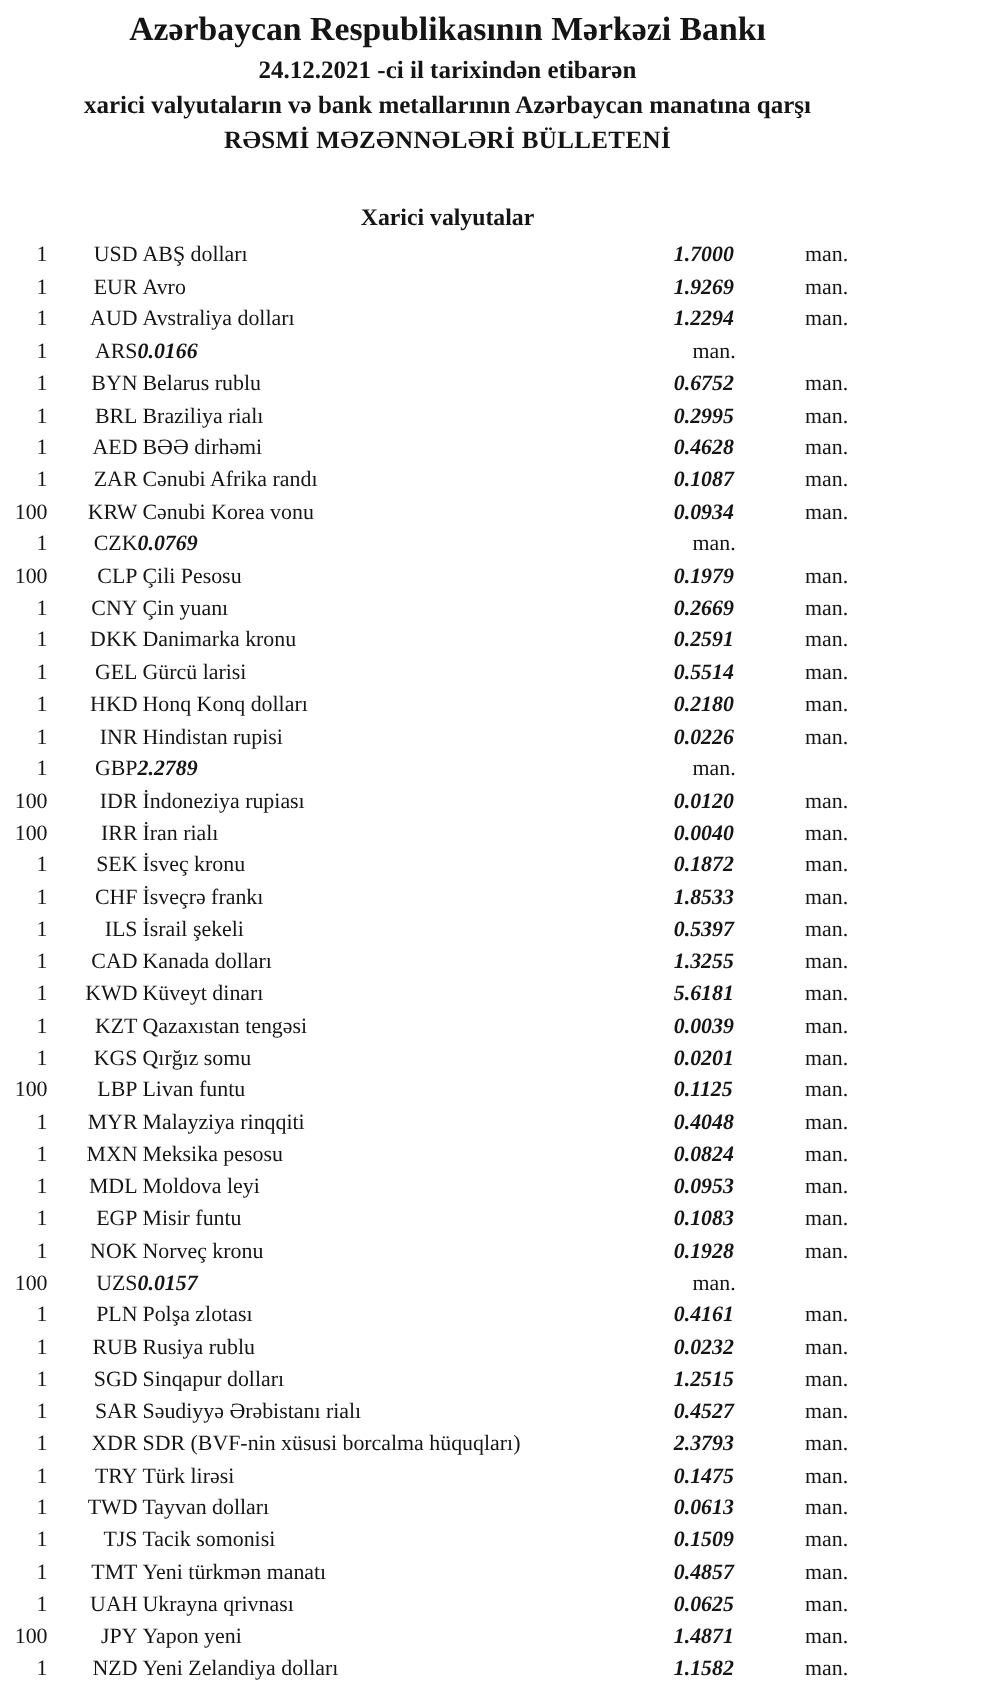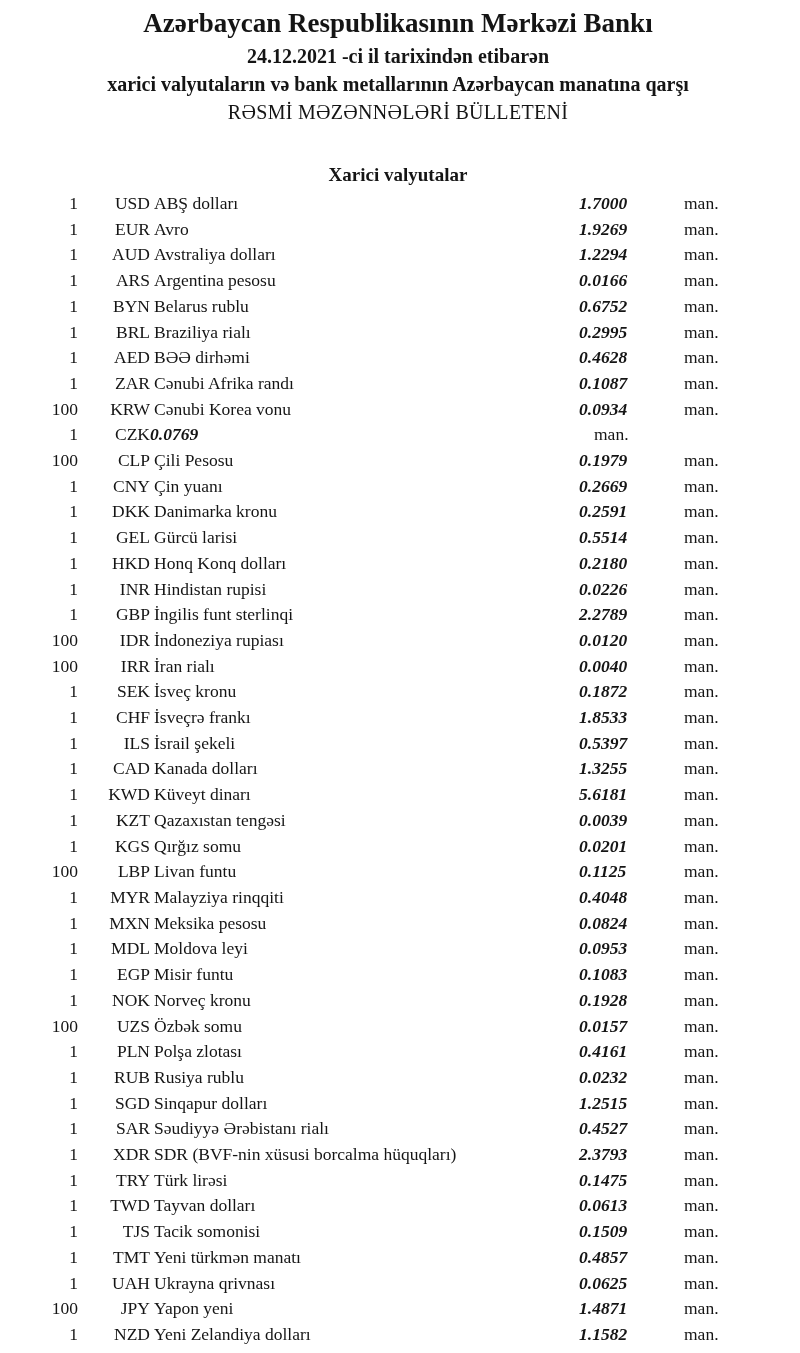--- a/index.html
+++ b/index.html
@@ -3,31 +3,31 @@
 <meta charset="utf-8">
 <style>
   html, body { margin: 0; padding: 0; }
   body {
     width: 800px; height: 1353px;
     background: #ffffff;
     color: #151515;
     font-family: "Liberation Serif", "DejaVu Serif", serif;
     overflow: hidden;
   }
-  .page { width: 716px; height: 1353px; position: relative; margin-left: 40px; }
+  .page { width: 716px; height: 1353px; position: relative; }
 
   .header { text-align: center; padding-top: 5px; }
   .bank-name {
     font-size: 27px; font-weight: bold; line-height: 37px; margin: 0;
   }
   .date-line, .subtitle {
     font-size: 20px; font-weight: bold; line-height: 28px; margin: 0;
   }
   .bulletin-title {
-    font-size: 20px; font-weight: normal; line-height: 28px; margin: 0;
+    font-size: 20px; font-weight: bold; line-height: 28px; margin: 0;
     letter-spacing: 0.3px;
   }
 
   .section-title {
     text-align: center; font-size: 19px; font-weight: bold;
     margin: 37px 0 0 0; line-height: 24px;
   }
 
   .rates { margin-top: 4px; }
   .row {
@@ -77,21 +77,20 @@
     <span class="qty">1</span>
     <span class="code">AUD</span>
     <span class="name">Avstraliya dolları</span>
     <span class="rate">1.2294</span>
     <span class="unit">man.</span>
   </div>
 
   <div class="row">
     <span class="qty">1</span>
     <span class="code">ARS</span>
-    <span class="name">Argentina pesosu</span>
     <span class="rate">0.0166</span>
     <span class="unit">man.</span>
   </div>
 
   <div class="row">
     <span class="qty">1</span>
     <span class="code">BYN</span>
     <span class="name">Belarus rublu</span>
     <span class="rate">0.6752</span>
     <span class="unit">man.</span>
@@ -180,21 +179,20 @@
     <span class="qty">1</span>
     <span class="code">INR</span>
     <span class="name">Hindistan rupisi</span>
     <span class="rate">0.0226</span>
     <span class="unit">man.</span>
   </div>
 
   <div class="row">
     <span class="qty">1</span>
     <span class="code">GBP</span>
-    <span class="name">İngilis funt sterlinqi</span>
     <span class="rate">2.2789</span>
     <span class="unit">man.</span>
   </div>
 
   <div class="row">
     <span class="qty">100</span>
     <span class="code">IDR</span>
     <span class="name">İndoneziya rupiası</span>
     <span class="rate">0.0120</span>
     <span class="unit">man.</span>
@@ -308,21 +306,20 @@
     <span class="qty">1</span>
     <span class="code">NOK</span>
     <span class="name">Norveç kronu</span>
     <span class="rate">0.1928</span>
     <span class="unit">man.</span>
   </div>
 
   <div class="row">
     <span class="qty">100</span>
     <span class="code">UZS</span>
-    <span class="name">Özbək somu</span>
     <span class="rate">0.0157</span>
     <span class="unit">man.</span>
   </div>
 
   <div class="row">
     <span class="qty">1</span>
     <span class="code">PLN</span>
     <span class="name">Polşa zlotası</span>
     <span class="rate">0.4161</span>
     <span class="unit">man.</span>

